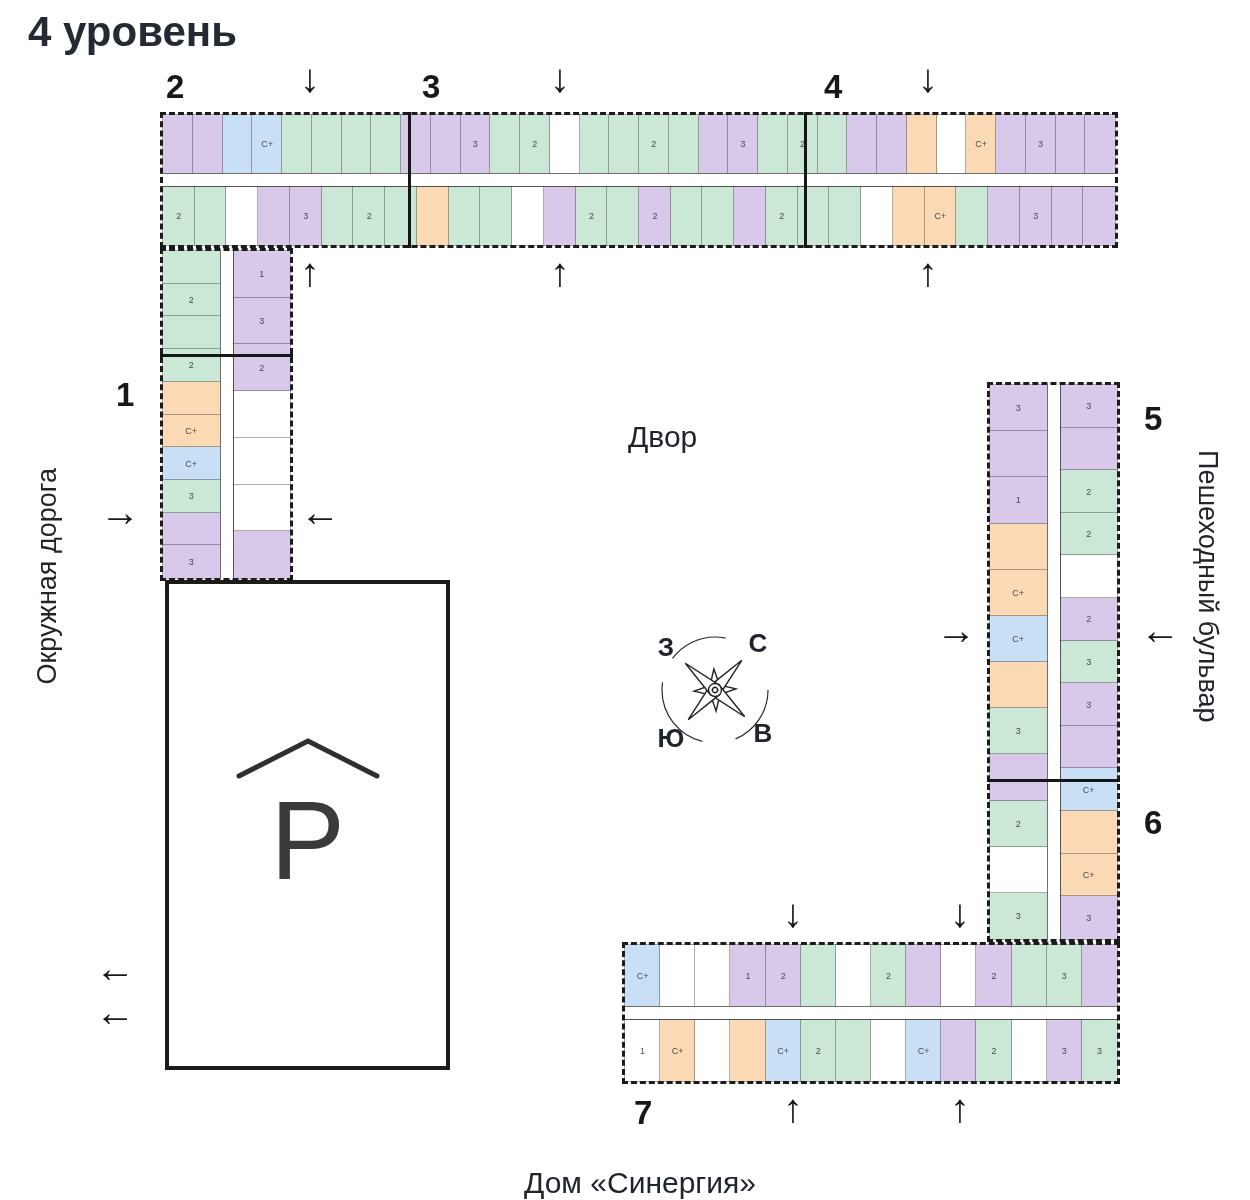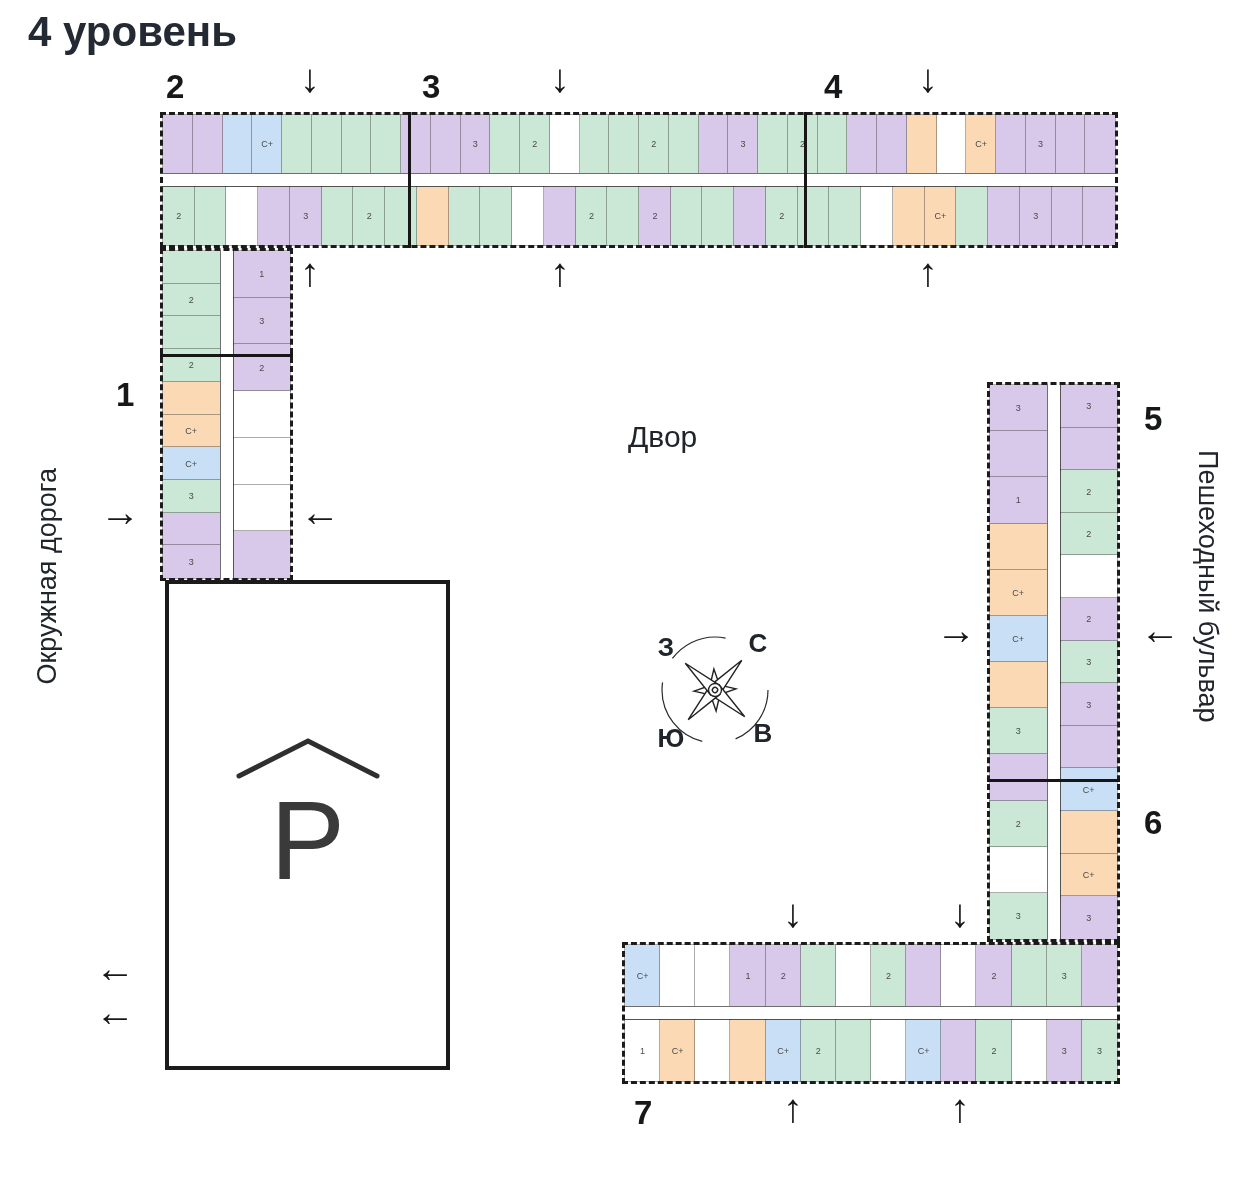--- a/index.html
+++ b/index.html
@@ -354,20 +354,21 @@
   <div class="sec sec-2">2</div>
   <div class="sec sec-3">3</div>
   <div class="sec sec-4">4</div>
   <div class="sec sec-5">5</div>
   <div class="sec sec-6">6</div>
   <div class="sec sec-7">7</div>
 
   <div class="courtyard">Двор</div>
   <div class="road-left">Окружная дорога</div>
   <div class="road-right">Пешеходный бульвар</div>
+  <div class="bottom-name">Дом «Синергия»</div>
 
   <span class="arrow a1">↓</span>
   <span class="arrow a2">↓</span>
   <span class="arrow a3">↓</span>
   <span class="arrow a4">↑</span>
   <span class="arrow a5">↑</span>
   <span class="arrow a6">↑</span>
   <span class="arrow a7">→</span>
   <span class="arrow a8">←</span>
   <span class="arrow a9">→</span>

